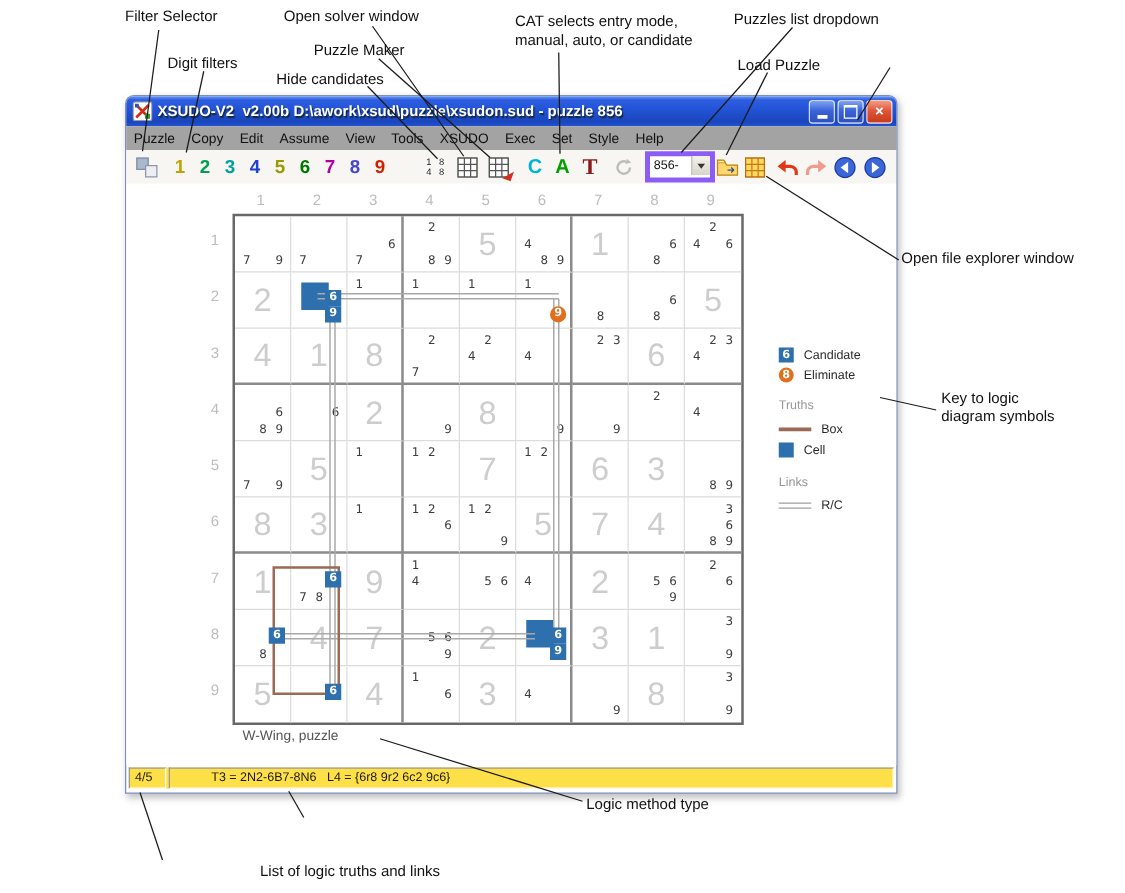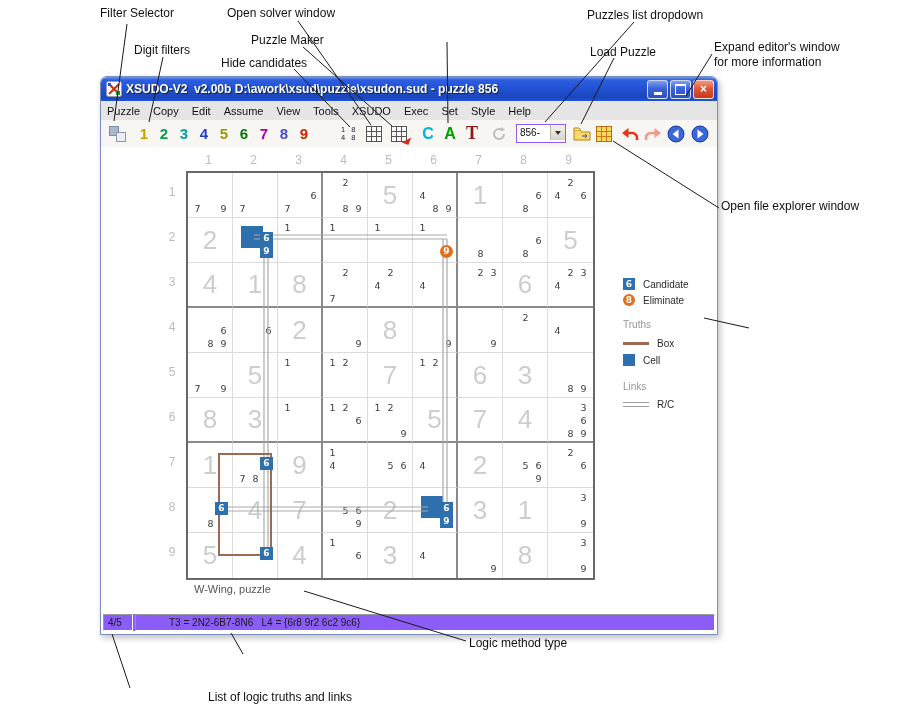--- a/index.html
+++ b/index.html
@@ -18,40 +18,40 @@
   .app-icon{width:16px;height:16px;margin:0 4px 0 2px;flex:0 0 auto;}
   .title-text{flex:1;color:#fff;font-weight:bold;font-size:12px;white-space:pre;overflow:hidden;text-shadow:1px 1px 1px #123;}
   .win-btns{display:flex;}
   .wbtn{width:19px;height:17px;margin-left:2px;border-radius:3px;border:1px solid rgba(255,255,255,.75);
     display:flex;align-items:center;justify-content:center;color:#fff;font-size:12px;font-weight:bold;
     background:linear-gradient(180deg,#7da2f0,#3a63d8 45%,#2c50bd);}
   .wbtn.close{background:linear-gradient(180deg,#f29a80,#e05536 45%,#c63a1e);}
   .wbtn .min-g{display:block;width:8px;height:3px;background:#fff;margin-top:8px;}
   .wbtn .max-g{display:block;width:9px;height:8px;border:1px solid #fff;border-top:2px solid #fff;}
 
-  .menubar{position:absolute;left:0;right:0;top:24px;height:19px;background:#e5e5e5;display:flex;align-items:center;padding-left:6px;}
+  .menubar{position:absolute;left:0;right:0;top:24px;height:19px;background:#a3a3a3;display:flex;align-items:center;padding-left:6px;}
   .menu-item{font-size:11px;color:#111;margin-right:13px;}
 
   .toolbar{position:absolute;left:0;right:0;top:43px;height:27px;background:#f7f6f2;}
   .tbi{position:absolute;top:0;height:27px;display:flex;align-items:center;}
   .tb-digit{width:20px;text-align:center;font-size:15px;font-weight:bold;font-family:"Liberation Sans",sans-serif;}
   .filt i{position:absolute;display:block;width:8px;height:8px;}
   .filt{position:relative;width:17px;height:17px;}
   .filt .f1{left:0;top:1px;background:#aab8cc;border:1px solid #7e8ea6;}
   .filt .f2{left:7px;top:7px;background:#eceef4;border:1px solid #8e96aa;}
   .mini-dig{font-size:7.5px;line-height:8px;color:#223;letter-spacing:2px;white-space:pre;}
   .grid-ic{display:grid;grid-template-columns:repeat(3,4px);grid-template-rows:repeat(3,4px);gap:1px;background:#555;border:1px solid #555;position:relative;}
   .grid-ic i{background:#fff;}
   .maker::after{content:"";position:absolute;right:-4px;bottom:-3px;width:0;height:0;
     border-left:7px solid transparent;border-bottom:8px solid #d03020;transform:rotate(20deg);}
   .tbl-ic{display:grid;grid-template-columns:repeat(3,4px);grid-template-rows:repeat(3,4px);gap:1px;background:#c87818;border:1px solid #b86a10;}
   .tbl-ic i{background:#ffd860;}
   .cat-letter{width:22px;text-align:center;font-size:16px;font-weight:bold;}
   .cat-letter.t{font-family:"Liberation Serif",serif;font-size:18px;}
-  .combo{width:48px;height:17px;border:1px solid #8b5cf6;background:#fff;position:relative;font-size:10px;}
+  .combo{width:48px;height:17px;border:4px solid #8b5cf6;background:#fff;position:relative;font-size:10px;}
   .combo .val{position:absolute;left:3px;top:2px;color:#111;}
   .combo .dd{position:absolute;right:0;top:0;width:14px;height:15px;background:linear-gradient(180deg,#f4f2ec,#d8d4c8);border-left:1px solid #b8b4a8;display:flex;align-items:center;justify-content:center;}
   .combo .dd i{width:0;height:0;border-left:3px solid transparent;border-right:3px solid transparent;border-top:4px solid #333;}
 
   
   .clientbg{position:absolute;left:0;right:0;top:70px;bottom:22px;background:#fff;}
   .client{position:absolute;left:0;top:0;right:0;bottom:0;}
   .axis-label{position:absolute;text-align:center;font-size:12px;color:#bcbcbc;z-index:1;}
   .grid{position:absolute;left:85px;top:94px;display:grid;grid-template-columns:repeat(9,45px);grid-template-rows:repeat(9,45px);border:2px solid #686868;background:#fff;z-index:1;}
   .cell{position:relative;box-sizing:border-box;width:45px;height:45px;border-right:1px solid #dcdcdc;border-bottom:1px solid #dcdcdc;}
@@ -73,21 +73,21 @@
   .lg-row{position:absolute;left:0;display:flex;align-items:center;}
   .lg-head{position:absolute;left:0;color:#979797;}
   .lg-ic{display:inline-block;width:12px;height:12px;line-height:12px;font-size:9px;font-weight:bold;color:#fff;text-align:center;margin-right:8px;font-family:"DejaVu Sans",sans-serif;}
   .lg-ic.blue{background:#2e6fad;}
   .lg-ic.orange{background:#e0701e;border-radius:50%;}
   .lg-box-line{display:inline-block;width:26px;height:3px;background:#9b6a52;margin-right:8px;}
   .lg-cell-sq{display:inline-block;width:12px;height:12px;background:#2e6fad;margin-right:8px;}
   .lg-rc-line{display:inline-block;width:26px;height:5px;border-top:1px solid #a0a0a0;border-bottom:1px solid #a0a0a0;box-sizing:border-box;margin-right:8px;}
 
   
-  .statusbar{position:absolute;left:2px;right:2px;bottom:3px;height:17px;display:flex;background:#8b5cf6;font-size:10px;color:#1a1a1a;z-index:2;}
+  .statusbar{position:absolute;left:2px;right:2px;bottom:3px;height:17px;display:flex;background:#fde047;font-size:10px;color:#1a1a1a;z-index:2;}
   .st{box-sizing:border-box;border:1px solid;border-color:#9a9a9a #fff #fff #9a9a9a;padding:2px 4px 0 4px;white-space:pre;overflow:hidden;}
   .st.path{width:30px;flex:0 0 auto;margin-right:2px;}
   .st.detail{flex:1;padding-left:33px;}
 </style>
 </head>
 <body>
 
 <div class="page">
 
   <svg class="callouts-svg" width="900" height="714">
@@ -107,25 +107,27 @@
       <line x1="243" y1="654" x2="231" y2="633"></line>
       <line x1="130" y1="688" x2="112" y2="634"></line>
     </g>
   </svg>
 
   <div class="callout" style="left:100px;top:6px;">Filter Selector</div>
   <div class="callout" style="left:227px;top:6px;">Open solver window</div>
   <div class="callout" style="left:134px;top:43px;">Digit filters</div>
   <div class="callout" style="left:251px;top:33px;">Puzzle Maker</div>
   <div class="callout" style="left:221px;top:56px;">Hide candidates</div>
+  <div class="callout" style="left:412px;top:10px;">CAT selects entry mode,
+manual, auto, or candidate</div>
   <div class="callout" style="left:587px;top:8px;">Puzzles list dropdown</div>
   <div class="callout" style="left:590px;top:45px;">Load Puzzle</div>
-  <div class="callout" style="left:714px;top:40px;">Expand editor's window
-for more information</div>
   <div class="callout" style="left:721px;top:199px;">Open file explorer window</div>
+  <div class="callout" style="left:753px;top:311px;">Key to logic
+diagram symbols</div>
   <div class="callout" style="left:469px;top:636px;">Logic method type</div>
   <div class="callout" style="left:208px;top:690px;">List of logic truths and links</div>
 
   <div class="window">
 
     <div class="titlebar">
       <svg class="app-icon" viewBox="0 0 16 16">
         <rect x="0.5" y="0.5" width="15" height="15" rx="2" fill="#fff" stroke="#99a"></rect>
         <path d="M3 3l10 10M13 3L3 13" stroke="#d42a10" stroke-width="2"></path>
         <rect x="10" y="10" width="4" height="4" fill="#2a9a2a"></rect>

